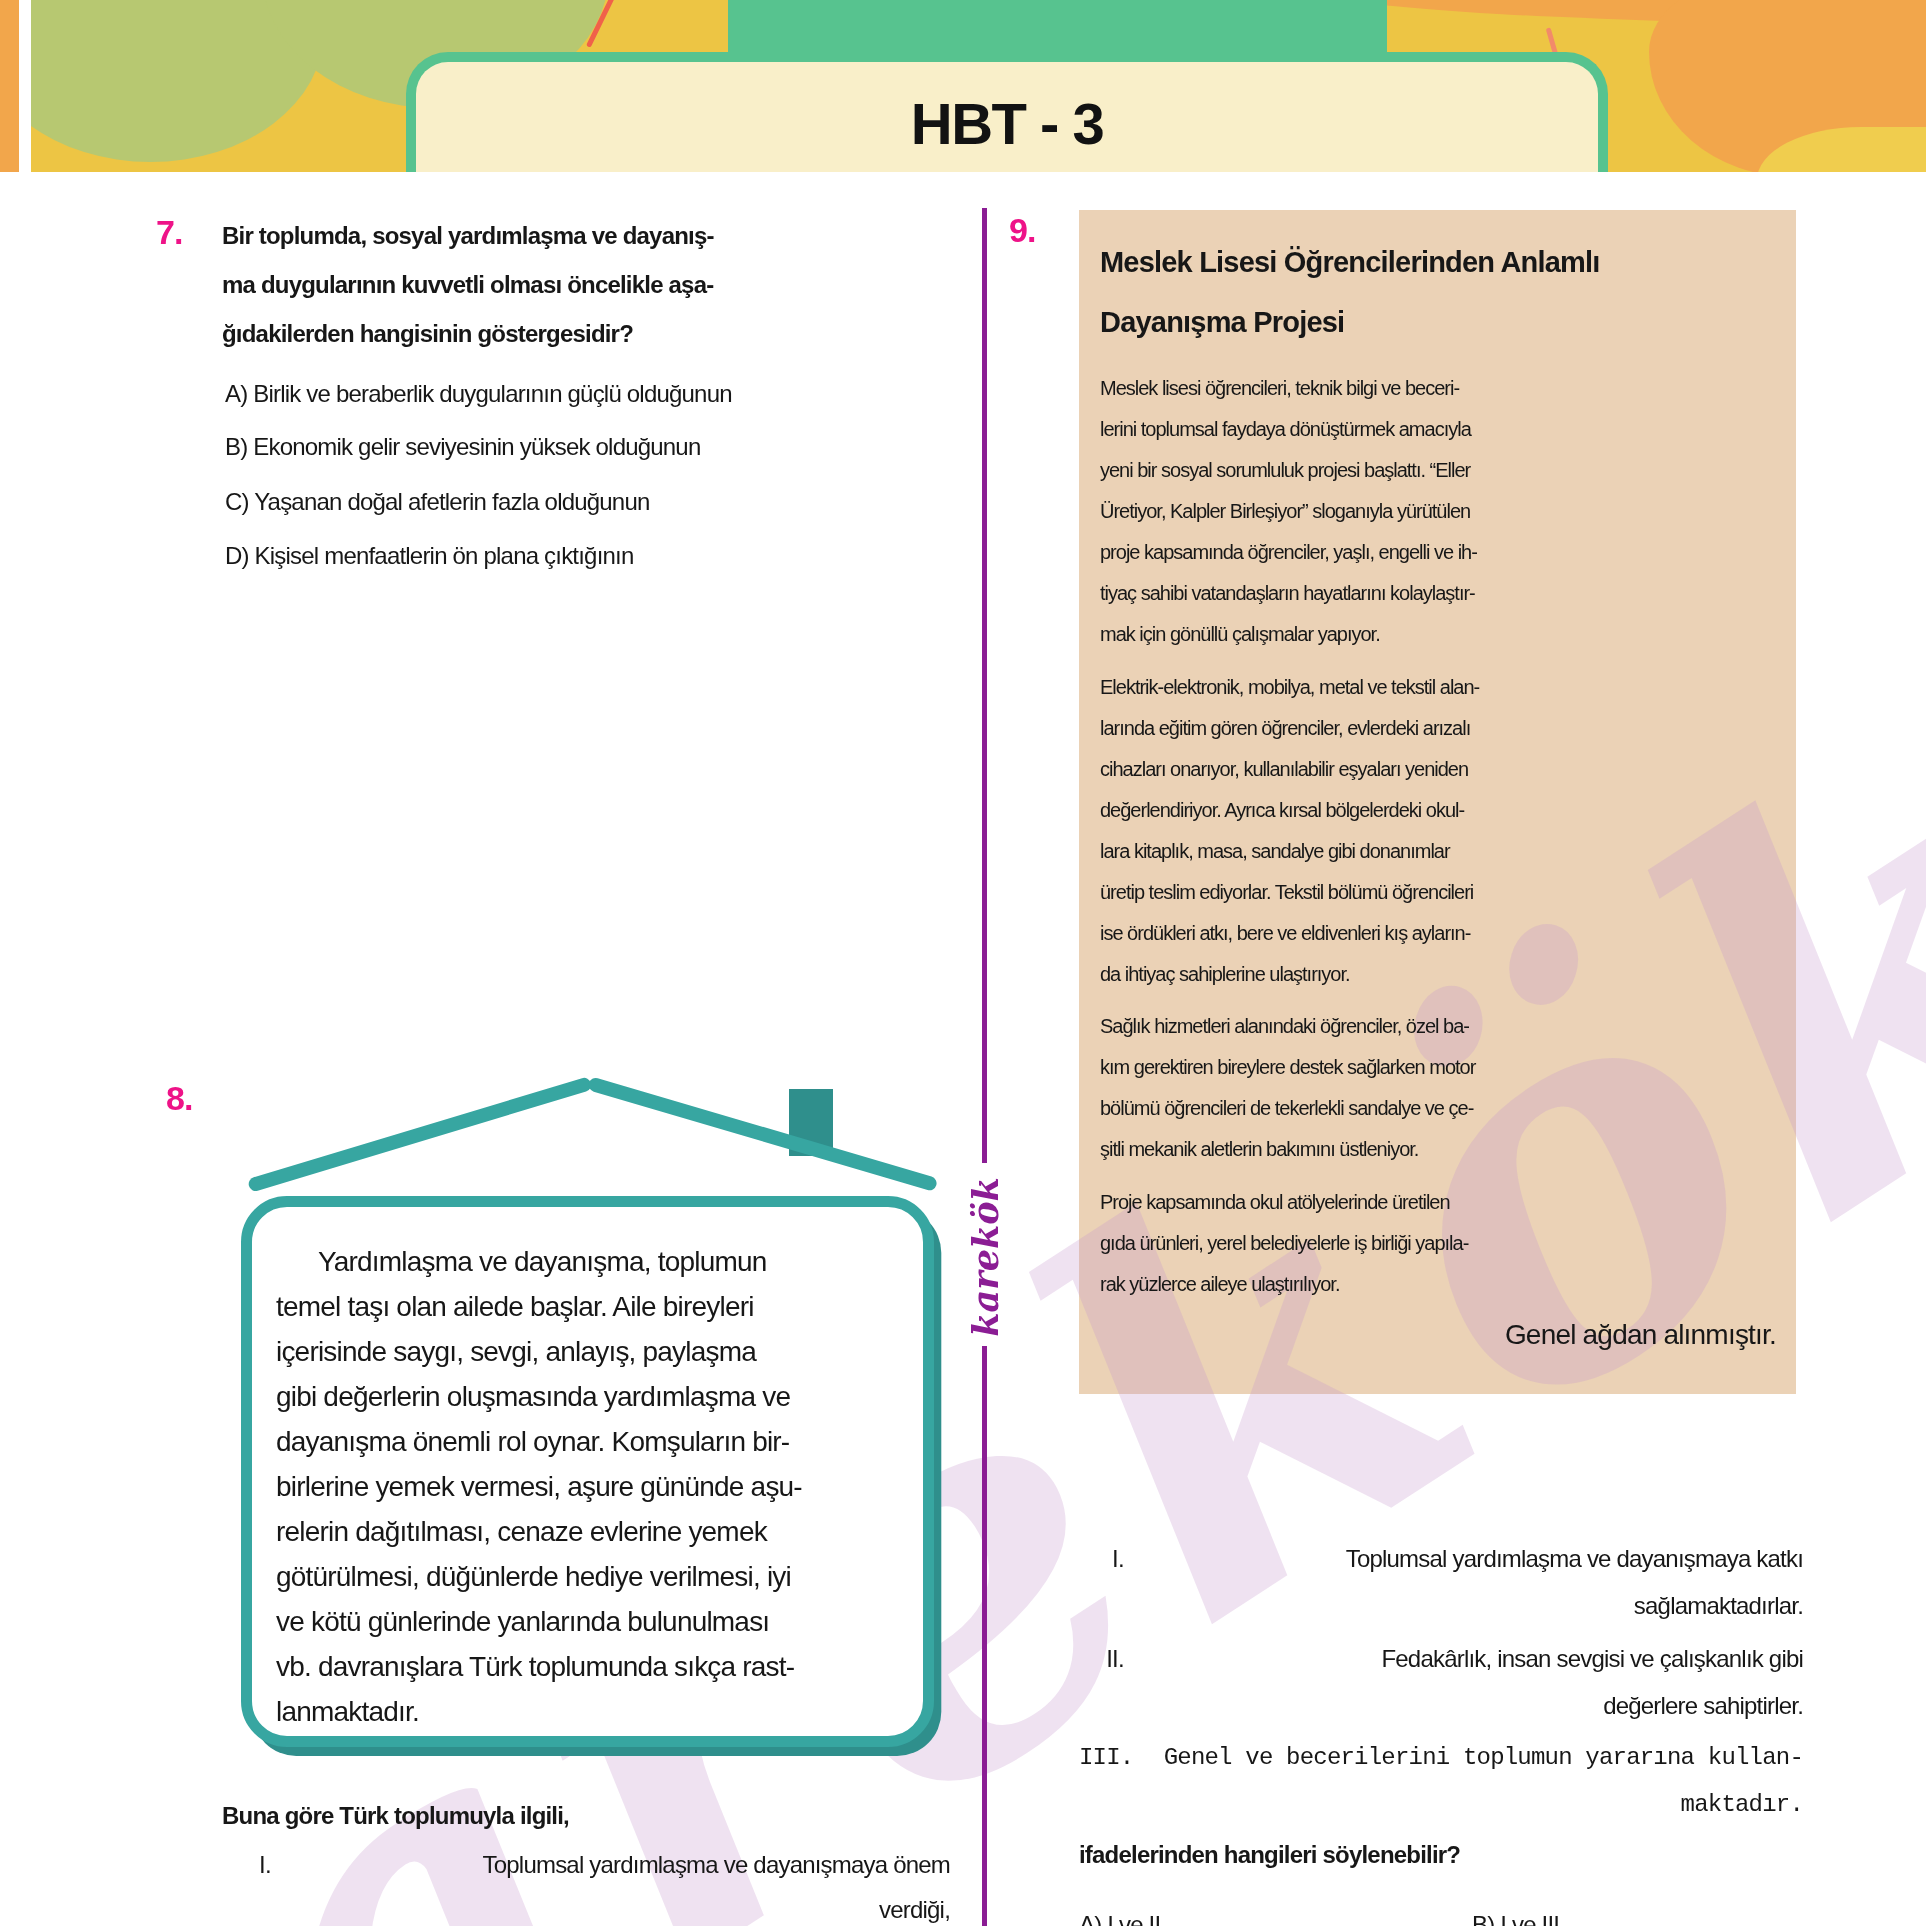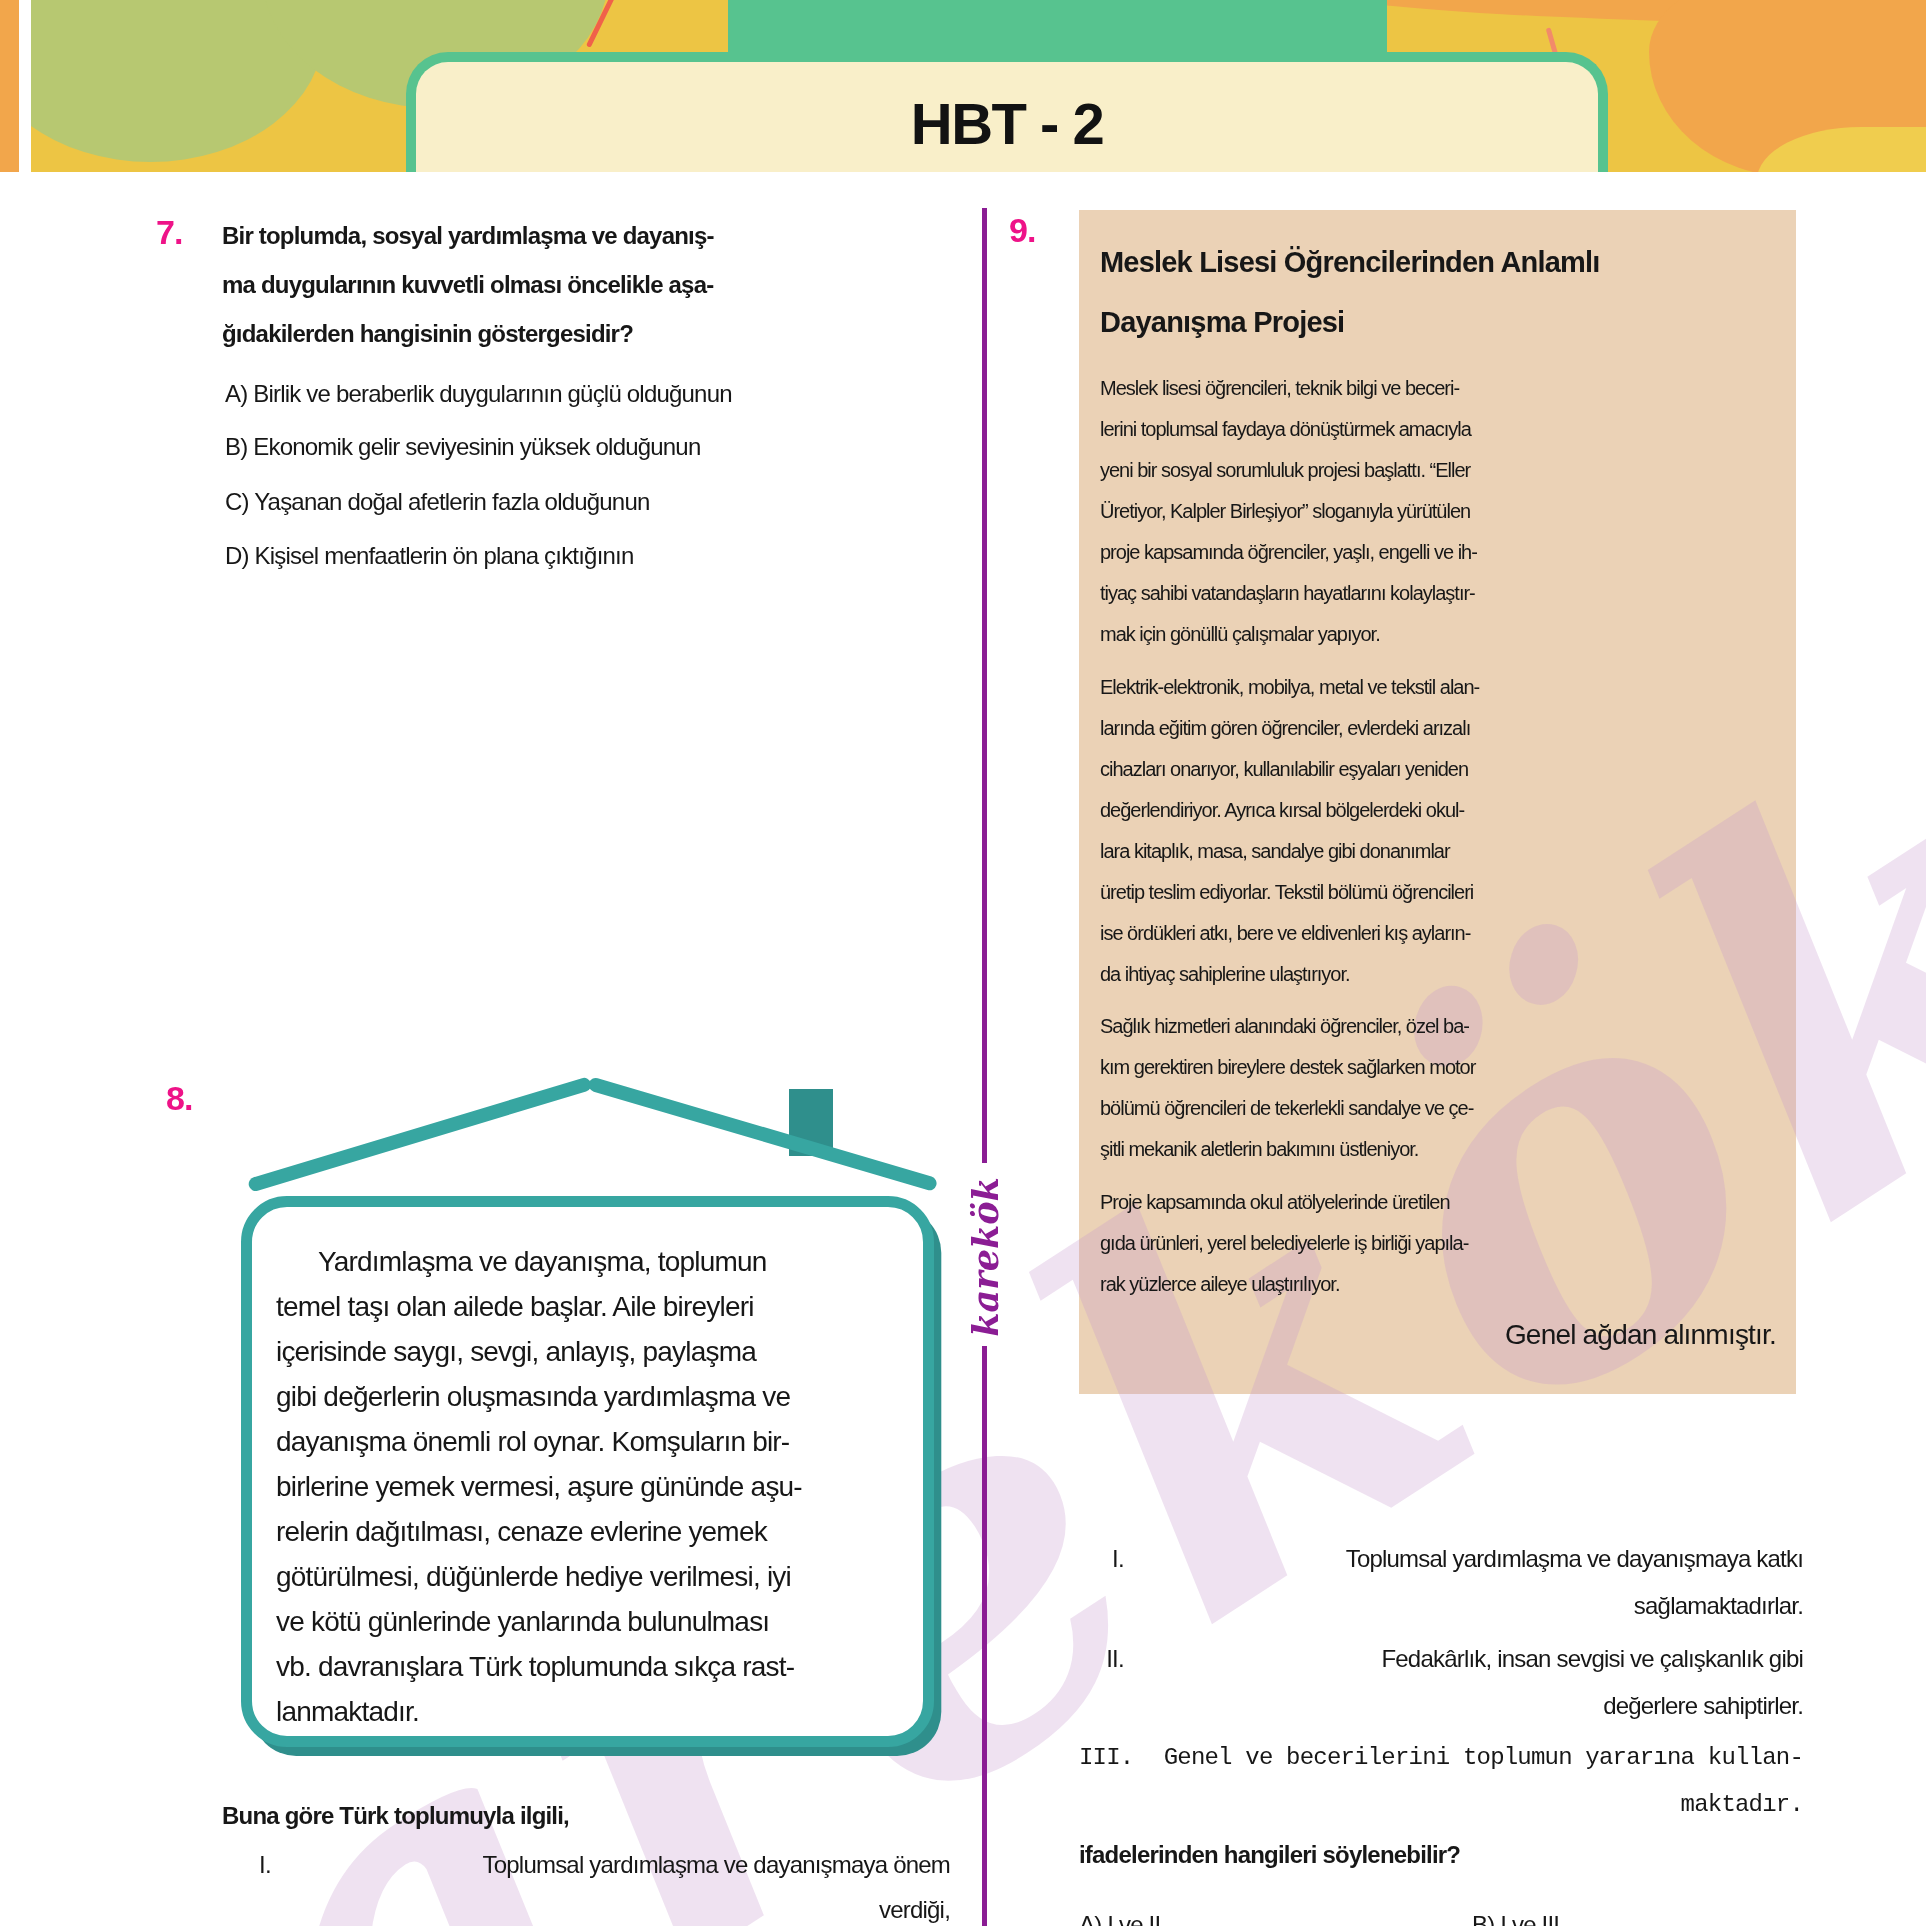--- a/index.html
+++ b/index.html
@@ -82,21 +82,21 @@
     <div class="blob-olive2"></div>
     <div class="blob-orange-top"></div>
     <div class="blob-orange-right"></div>
     <div class="blob-yellow-corner"></div>
     <div class="blob-green"></div>
     <div class="coral-stroke-1"></div>
     <div class="coral-stroke-2"></div>
   </div>
   <div class="sidebar-orange"></div>
   <div class="hbt-box">
-    <div class="hbt-title">HBT - 2</div>
+    <div class="hbt-title">HBT - 3</div>
   </div>
 
   <div class="watermark">karekök</div>
 
   <div class="divider-seg seg-top"></div>
   <div class="karekok-logo">
     <span>karekök</span>
   </div>
   <div class="divider-seg seg-bottom"></div>
 

